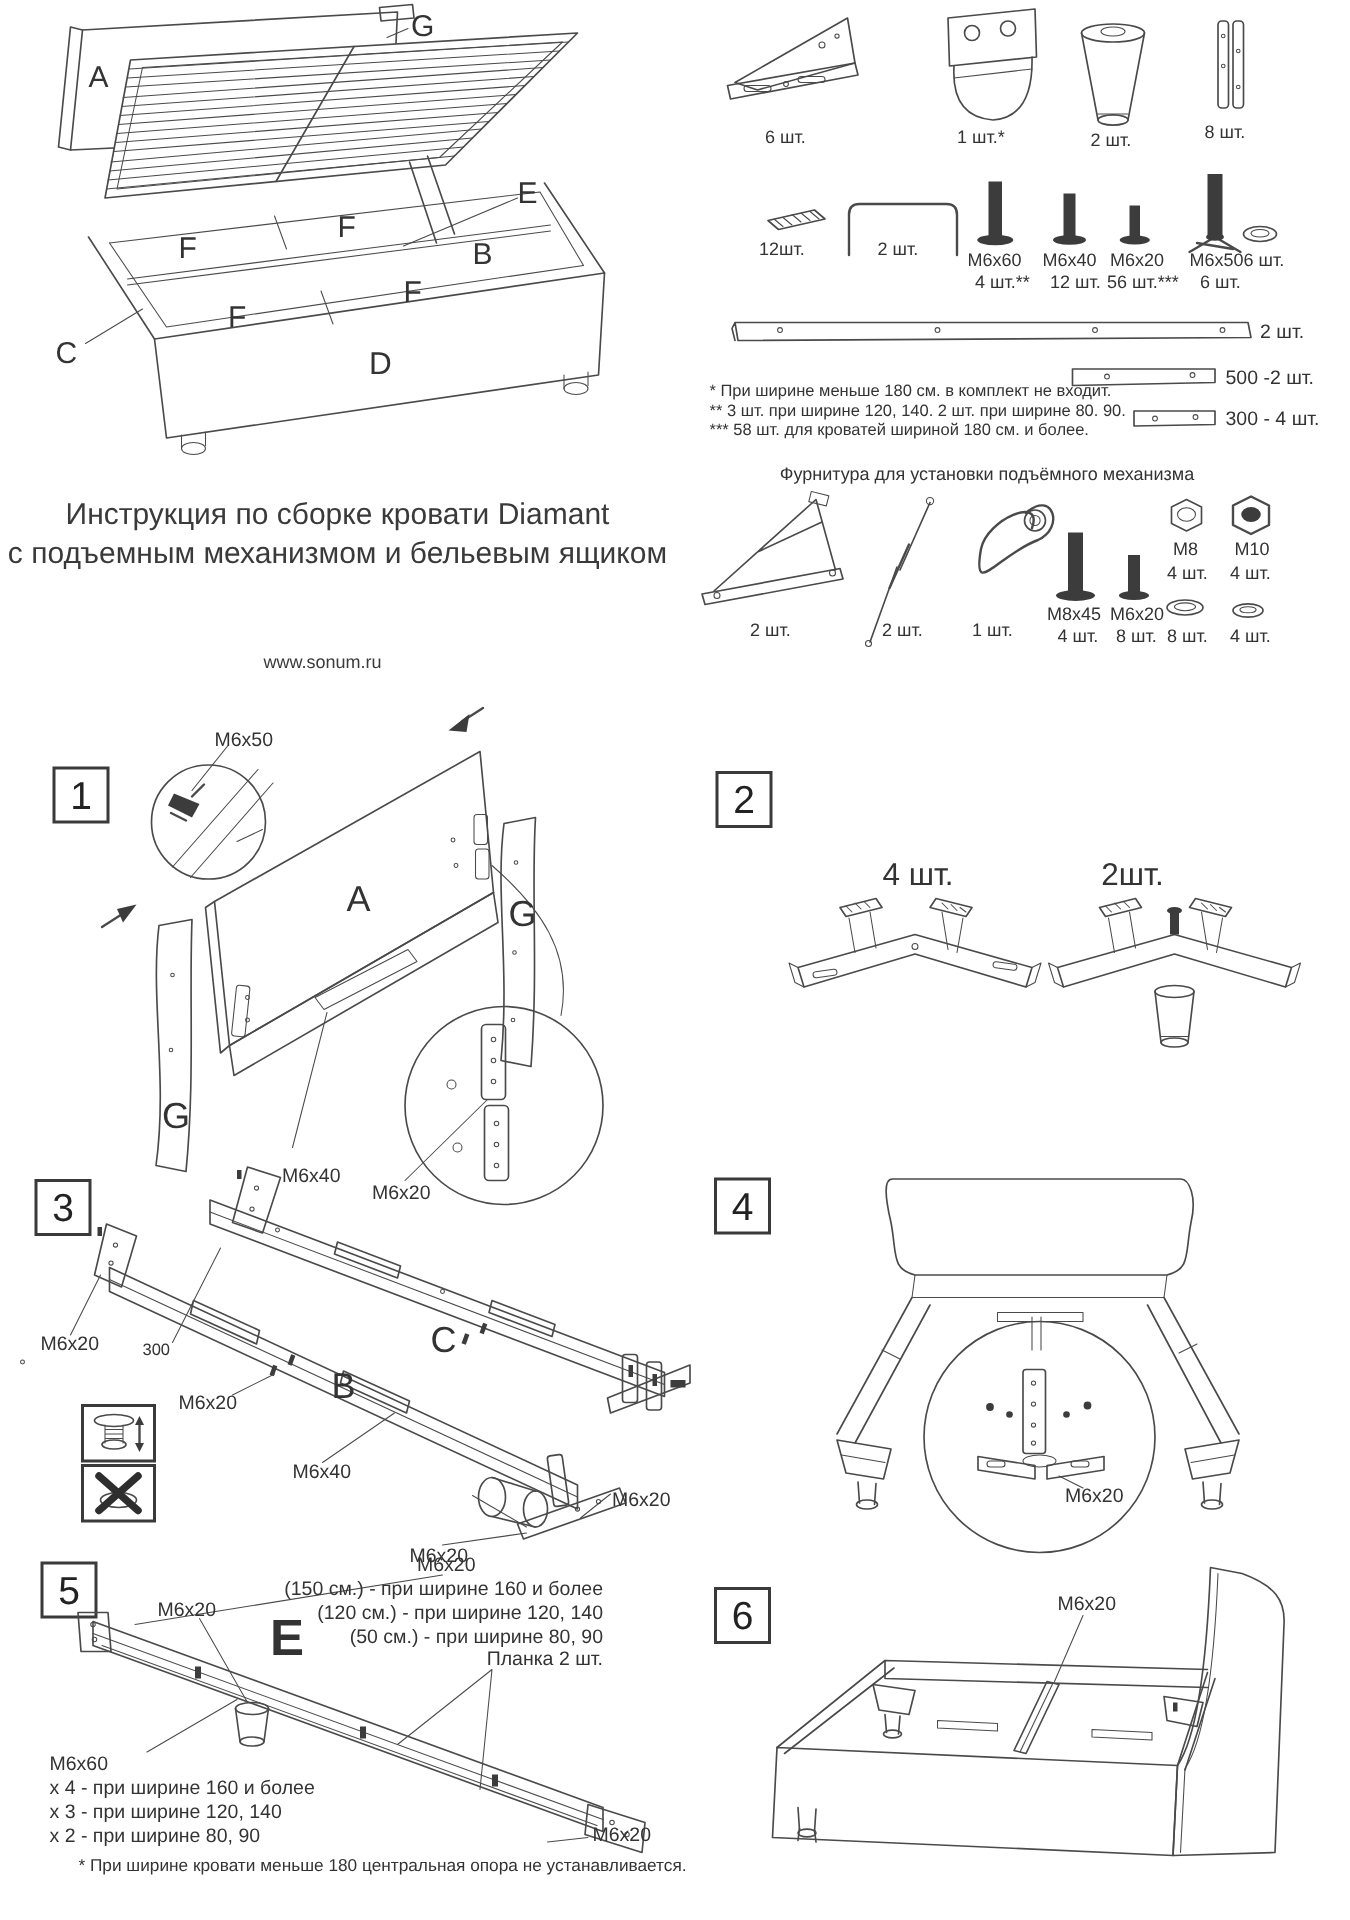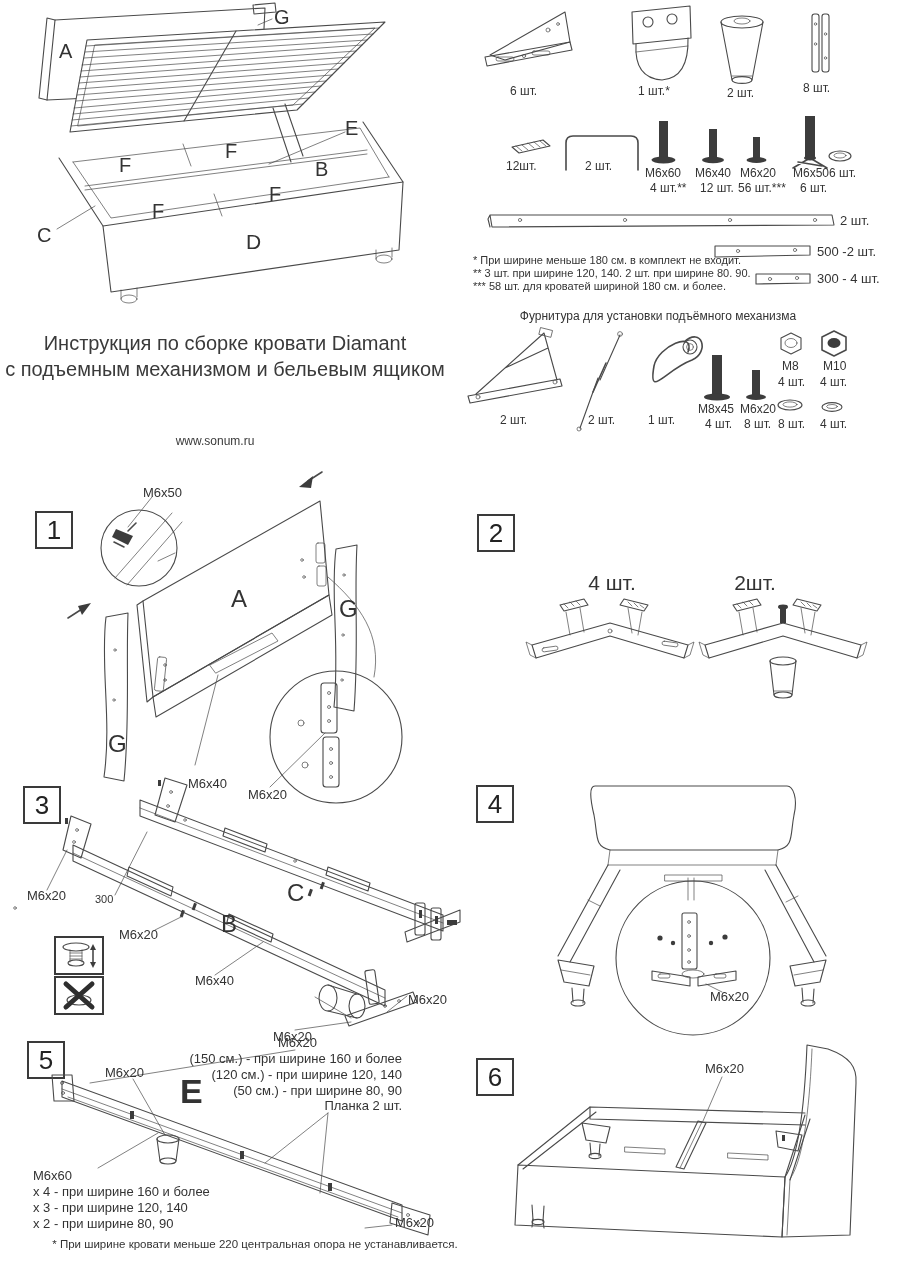--- a/index.html
+++ b/index.html
@@ -526,15 +526,15 @@
       </g>
     </g>
     <g>
       <path class="ln" d="M347,10 L368,14 C390,22 397,32 396,48 L390,200 L322,202 L325,142 C340,120 345,60 347,10 Z"></path>
       <path class="ln lt" d="M352,14 C350,62 345,122 330,144 L327,200"></path>
     </g>
     <path class="ln lt" d="M262,42 L243,86"></path>
     <text class="t13" x="245" y="38">M6x20</text>
   </svg>
 
-  <div class="footnote">* При ширине кровати меньше 220 центральная опора не устанавливается.</div>
+  <div class="footnote">* При ширине кровати меньше 180 центральная опора не устанавливается.</div>
 
 </div>
 
 </body></html>

